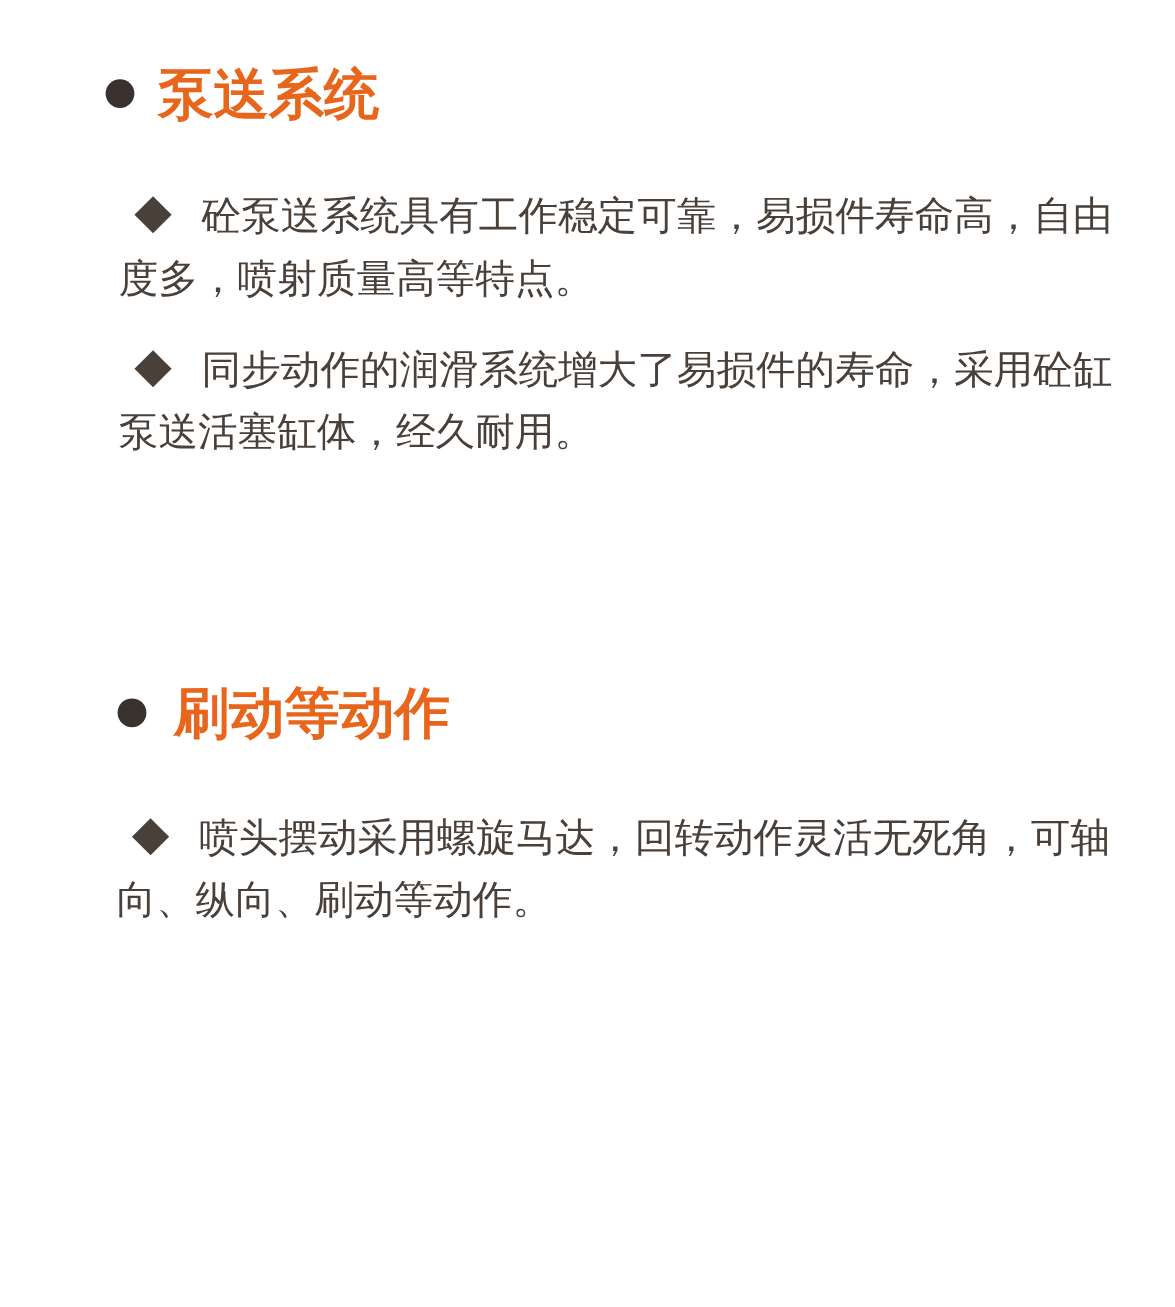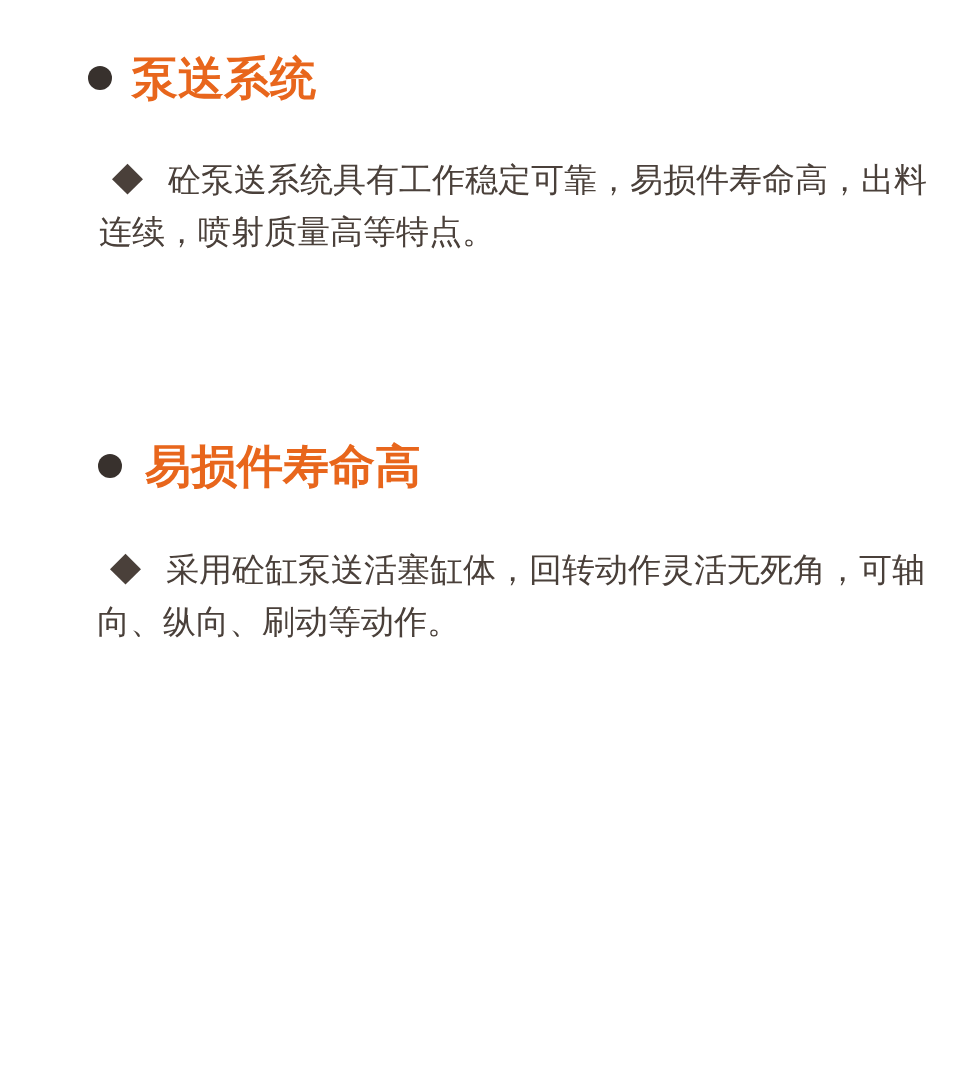--- a/index.html
+++ b/index.html
@@ -69,27 +69,28 @@
 <body>
 
 <div class="doc">
 
   <section class="sec1">
     <div class="heading-row">
       <span class="dot"></span>
       <h1 class="heading-text">泵送系统</h1>
     </div>
     <div class="paras">
-      <p class="para"><span class="marker">◆</span><span>砼泵送系统具有工作稳定可靠，易损件寿命高，出料连续，喷射质量高等特点。</span></p>
+      <p class="para"><span class="marker">◆</span><span>砼泵送系统具有工作稳定可靠，易损件寿命高，自由度多，喷射质量高等特点。</span></p>
+      <p class="para"><span class="marker">◆</span><span>同步动作的润滑系统增大了易损件的寿命，采用砼缸泵送活塞缸体，经久耐用。</span></p>
     </div>
   </section>
 
   <section class="sec2">
     <div class="heading-row">
       <span class="dot"></span>
-      <h1 class="heading-text">易损件寿命高</h1>
+      <h1 class="heading-text">刷动等动作</h1>
     </div>
     <div class="paras">
-      <p class="para"><span class="marker">◆</span><span>采用砼缸泵送活塞缸体，回转动作灵活无死角，可轴向、纵向、刷动等动作。</span></p>
+      <p class="para"><span class="marker">◆</span><span>喷头摆动采用螺旋马达，回转动作灵活无死角，可轴向、纵向、刷动等动作。</span></p>
     </div>
   </section>
 
 </div>
 
 </body></html>

